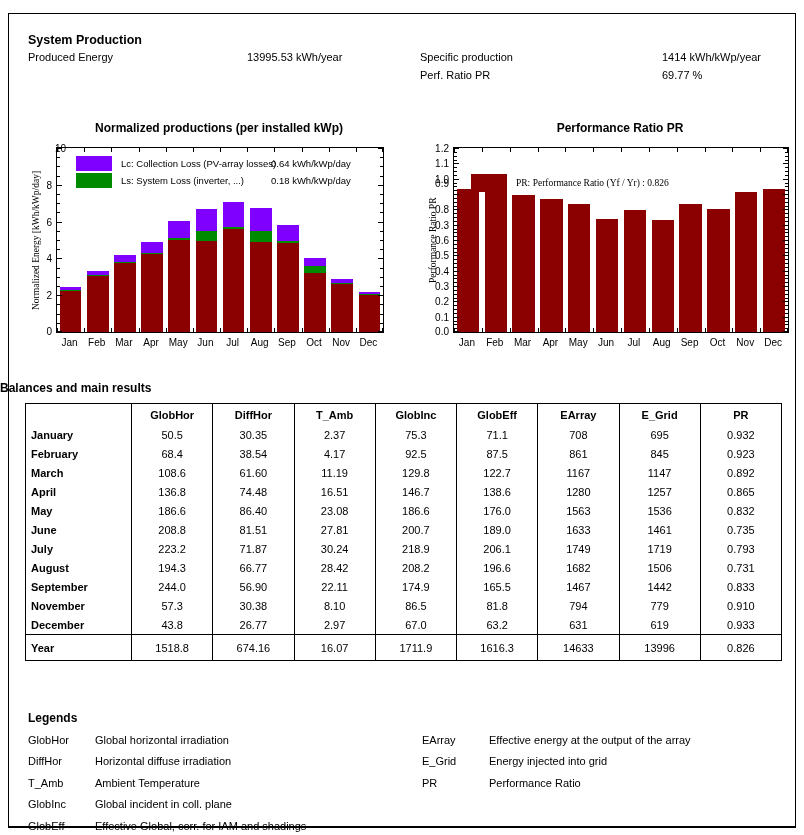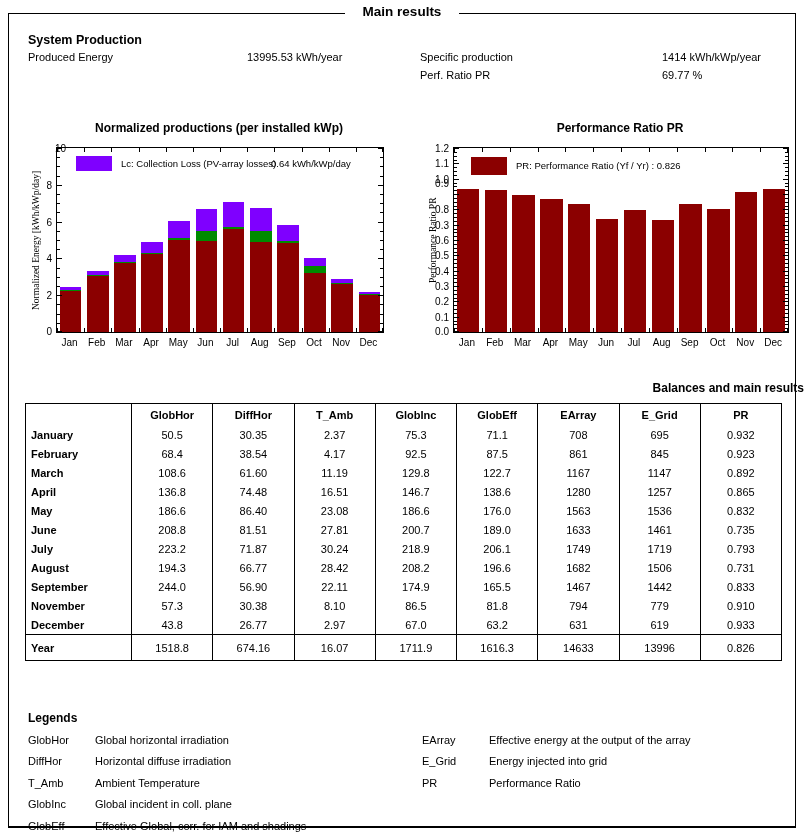--- a/index.html
+++ b/index.html
@@ -28,28 +28,28 @@
           transform:rotate(180deg);font-family:"Liberation Serif",serif;
           font-size:9.5px;text-align:center;white-space:nowrap;}
   #chart0 .ylabel{left:6px;}
   #chart1 .ylabel{left:13px;}
   .tick{position:absolute;background:#000;z-index:4;}
   .bar{position:absolute;z-index:1;}
   .ytick-label{position:absolute;font-size:10px;width:26px;text-align:right;}
   .xtick-label{position:absolute;font-size:10px;text-align:center;}
   .legend{position:absolute;z-index:5;font-size:9.5px;}
   #chart0 .legend{left:19px;top:7px;width:300px;}
-  #chart1 .legend{left:17px;top:9px;}
+  #chart1 .legend{left:17px;top:26px;font-family:Liberation Serif, serif;}
   .legend-row{position:relative;height:17px;display:flex;align-items:center;}
   .legend-swatch{width:36px;height:15px;flex:0 0 36px;}
   #chart1 .legend-swatch{height:18px;}
   .legend-name{margin-left:9px;white-space:nowrap;}
   .legend-value{position:absolute;left:195px;white-space:nowrap;}
 
-  .balances-title{position:absolute;top:381px;left:0;width:100%;text-align:right;
+  .balances-title{position:absolute;top:381px;left:0;width:100%;text-align:left;
                   font-weight:bold;font-size:12px;}
   #balances-table{position:absolute;left:25px;top:403px;width:757px;
                   border-collapse:collapse;table-layout:fixed;font-size:11px;}
   #balances-table{border:1.5px solid #000;}
   #balances-table td,#balances-table th{border-left:1px solid #000;padding:0;
       height:19px;text-align:center;font-weight:normal;overflow:hidden;white-space:nowrap;}
   #balances-table td:first-child,#balances-table th:first-child{border-left:none;
       text-align:left;padding-left:5px;font-weight:bold;}
   #balances-table thead th{height:21px;}
   #balances-table thead tr.colnames th{font-weight:bold;}
@@ -63,41 +63,43 @@
   #legends-right{left:422px;}
   .lrow{height:21.5px;display:flex;align-items:center;}
   .lrow .abbr{width:67px;flex:0 0 67px;}
 </style>
 </head>
 <body>
 
 <div class="page">
   <div class="frame"></div>
 
-  <div class="main-title">
-    <span>Main results</span>
-  </div>
 
   <div class="sp-heading">System Production</div>
   <div class="sp-text" style="left:28px;top:51px;">Produced Energy</div>
   <div class="sp-text" style="left:247px;top:51px;">13995.53 kWh/year</div>
   <div class="sp-text" style="left:420px;top:51px;">Specific production</div>
   <div class="sp-text" style="left:662px;top:51px;">1414 kWh/kWp/year</div>
   <div class="sp-text" style="left:420px;top:69px;">Perf. Ratio PR</div>
   <div class="sp-text" style="left:662px;top:69px;">69.77 %</div>
 
   <div class="chart" id="chart0">
     <div class="chart-title">Normalized productions (per installed kWp)</div>
     <div class="ylabel">Normalized Energy [kWh/kWp/day]</div>
     <div class="plot">
       <div class="legend">
         <div class="legend-row">
           <div class="legend-swatch" style="background: rgb(127, 0, 255);"></div>
           <div class="legend-name">Lc: Collection Loss (PV-array losses)</div>
           <div class="legend-value">0.64 kWh/kWp/day</div>
+        </div>
+        <div class="legend-row">
+          <div class="legend-swatch" style="background: rgb(0, 138, 0);"></div>
+          <div class="legend-name">Ls: System Loss  (inverter, ...)</div>
+          <div class="legend-value">0.18 kWh/kWp/day</div>
         </div>
       </div>
     <div class="tick" style="left: 0px; top: 183px; width: 3px; height: 1px;"></div>
         <div class="tick" style="right: 0px; top: 183px; width: 3px; height: 1px;"></div>
         <div class="tick" style="left: 0px; top: 174.8px; width: 3px; height: 1px;"></div>
         <div class="tick" style="right: 0px; top: 174.8px; width: 3px; height: 1px;"></div>
         <div class="tick" style="left: 0px; top: 165.6px; width: 3px; height: 1px;"></div>
         <div class="tick" style="right: 0px; top: 165.6px; width: 3px; height: 1px;"></div>
         <div class="tick" style="left: 0px; top: 156.4px; width: 3px; height: 1px;"></div>
         <div class="tick" style="right: 0px; top: 156.4px; width: 3px; height: 1px;"></div>

